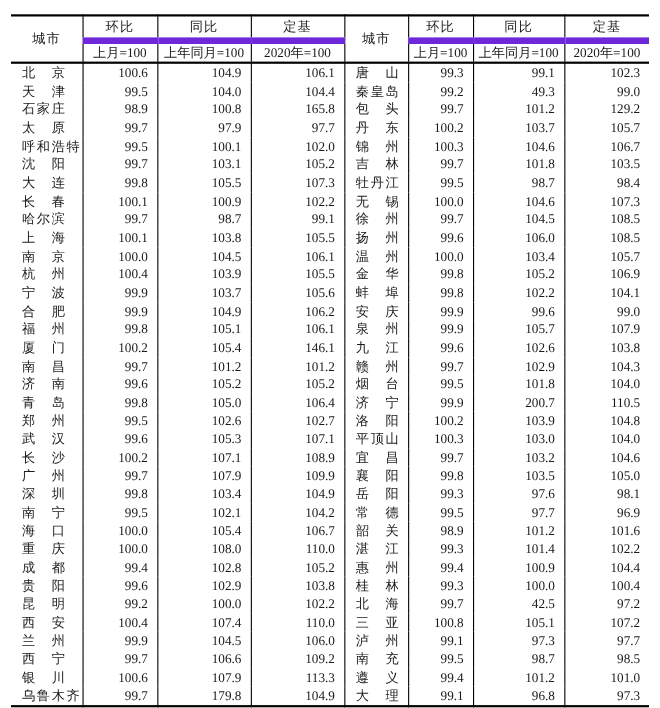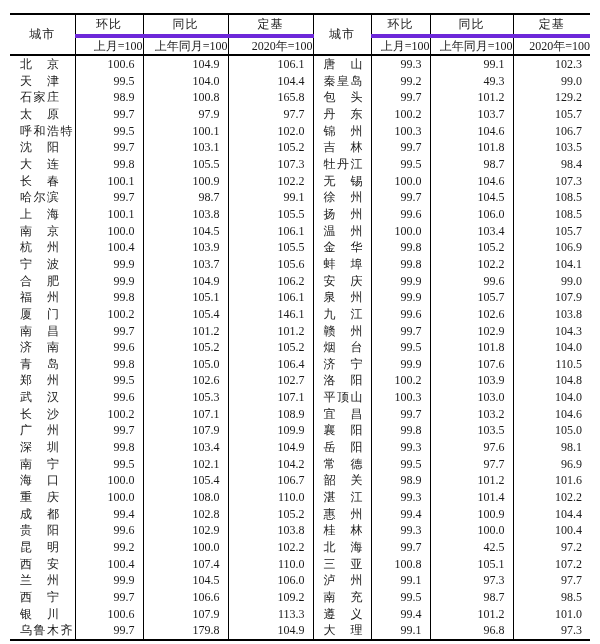--- a/index.html
+++ b/index.html
@@ -32,26 +32,26 @@
     padding: 0;
     font-weight: normal;
     font-size: 12px;
     vertical-align: middle;
     white-space: nowrap;
     overflow: hidden;
   }
   
   .bl { border-left: 1px solid #000; }
   
-  .hb { border-bottom: 4px solid #6d28d9; }
+  .hb { border-bottom: 6px solid #6d28d9; }
   
   thead { border-bottom: 2px solid #000; }
   thead th { text-align: center; height: 17px; line-height: 17px; letter-spacing: 1px; }
   thead tr.h1 th { height: 19px; line-height: 19px; }
-  thead tr.h2 th { height: 16px; line-height: 16px; letter-spacing: 0; text-align: right; }
+  thead tr.h2 th { height: 16px; line-height: 16px; letter-spacing: 0; }
   tbody td { height: 16.66px; line-height: 16.66px; }
   td.n { text-align: right; padding-right: 8px; }
   td.c { text-align: left; }
   .cityname {
     display: inline-block;
     padding-left: 10px;
     letter-spacing: 1.5px;
   }
 </style>
 </head>
@@ -270,21 +270,21 @@
     <td class="n bl">101.8</td>
     <td class="n bl">104.0</td>
   </tr>
         <tr>
     <td class="c"><span class="cityname">青　岛</span></td>
     <td class="n bl">99.8</td>
     <td class="n bl">105.0</td>
     <td class="n bl">106.4</td>
     <td class="c bl"><span class="cityname">济　宁</span></td>
     <td class="n bl">99.9</td>
-    <td class="n bl">107.6</td>
+    <td class="n bl">200.7</td>
     <td class="n bl">110.5</td>
   </tr>
         <tr>
     <td class="c"><span class="cityname">郑　州</span></td>
     <td class="n bl">99.5</td>
     <td class="n bl">102.6</td>
     <td class="n bl">102.7</td>
     <td class="c bl"><span class="cityname">洛　阳</span></td>
     <td class="n bl">100.2</td>
     <td class="n bl">103.9</td>

